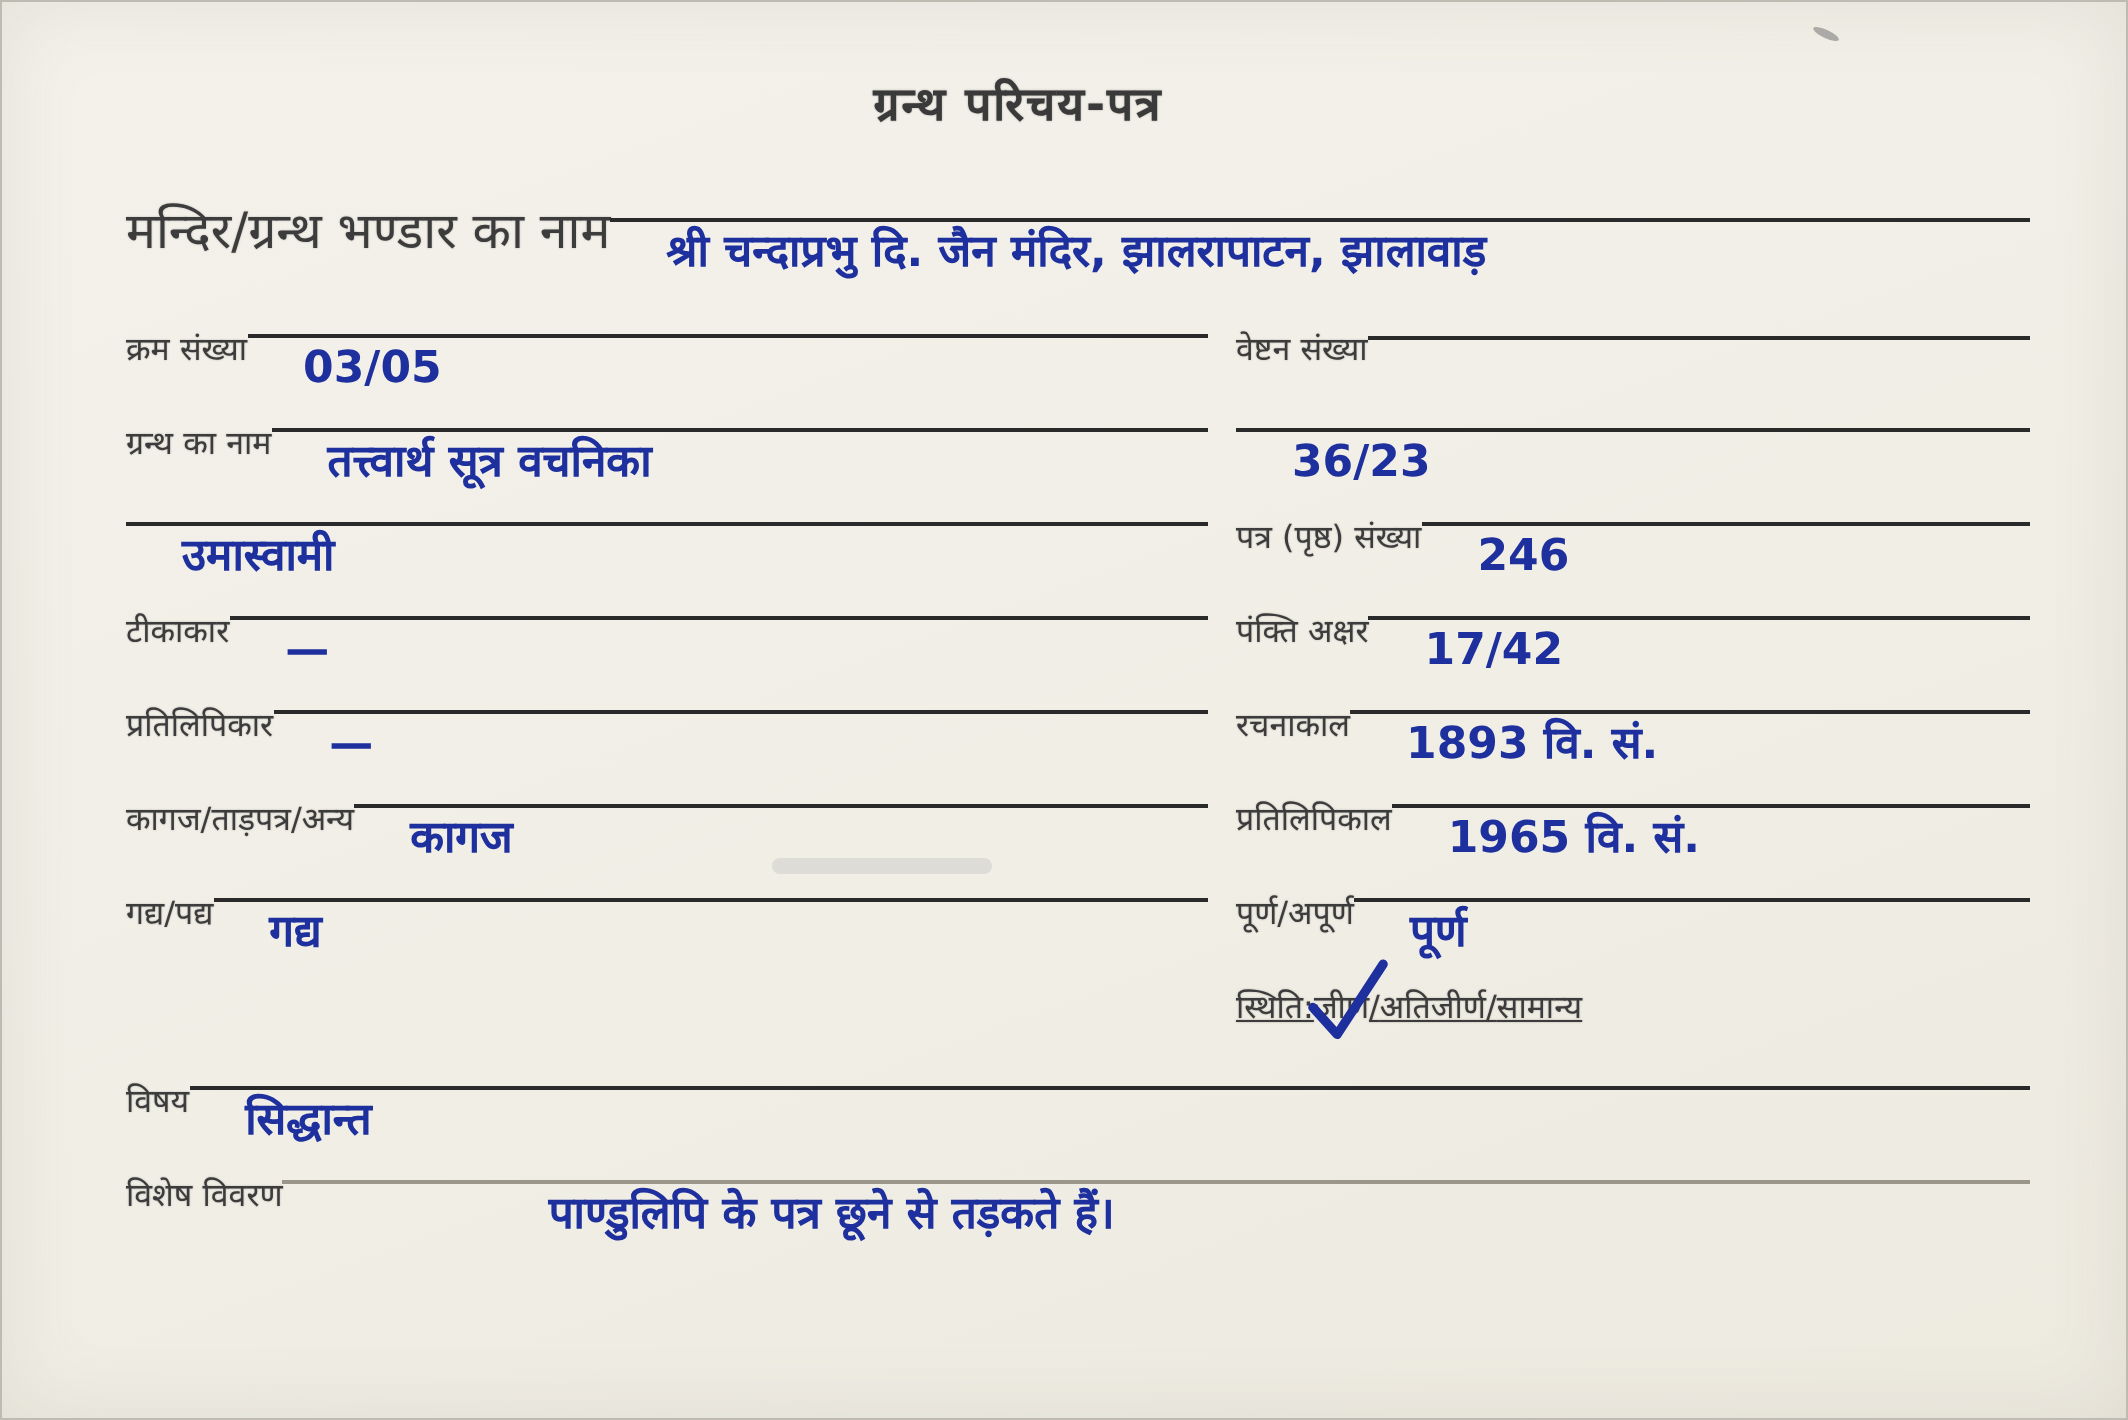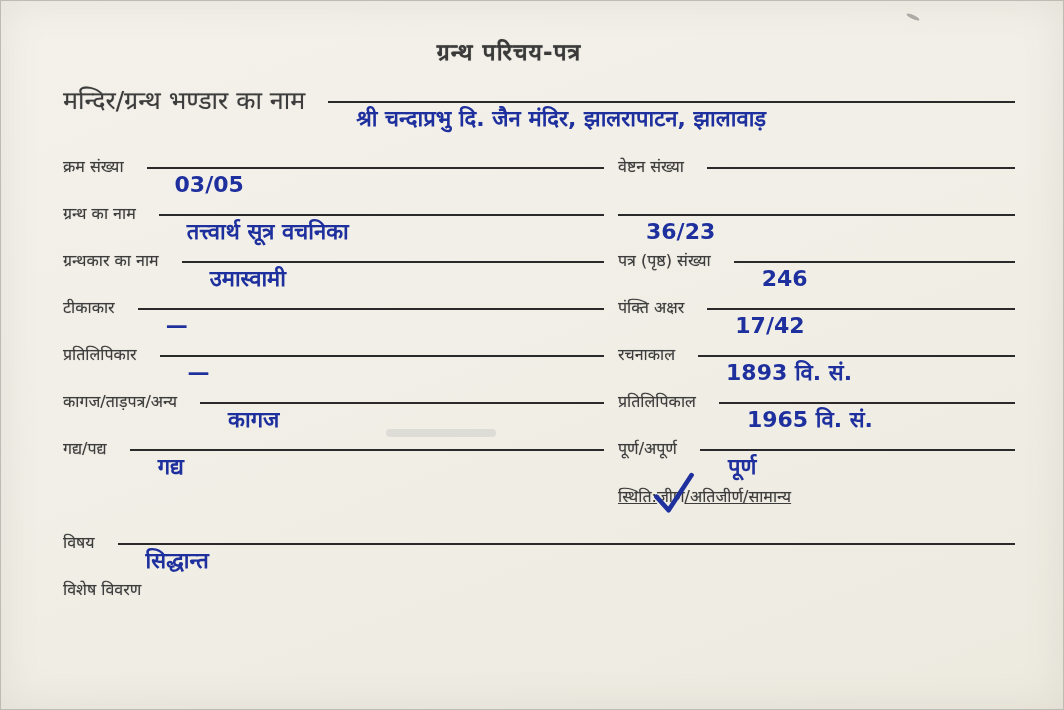--- a/index.html
+++ b/index.html
@@ -20,21 +20,21 @@
   }
   .title {
     text-align: center;
     font-size: 23px;
     font-weight: bold;
     color: #3a3a3a;
     letter-spacing: 1px;
     margin: 10px 60px 18px 0;
     text-shadow: 0 0 1px rgba(50,50,50,0.4);
   }
-  .row { display: flex; align-items: flex-start; gap: 23px; }
+  .row { display: flex; align-items: center; }
   .label {
     font-size: 16px;
     color: #3c3c3c;
     white-space: nowrap;
     line-height: 32px;
     text-shadow: 0 0 1px rgba(60,60,60,0.35);
   }
   .fill {
     flex: 1;
     margin-top: 16px;
@@ -100,21 +100,20 @@
           <span class="value">03/05</span>
         </span>
       </div>
       <div class="row">
         <span class="label">ग्रन्थ का नाम</span>
         <span class="fill">
           <span class="value">तत्त्वार्थ सूत्र वचनिका</span>
         </span>
       </div>
       <div class="row">
-        <span class="label">ग्रन्थकार का नाम</span>
         <span class="fill">
           <span class="value">उमास्वामी</span>
         </span>
       </div>
       <div class="row">
         <span class="label">टीकाकार</span>
         <span class="fill">
           <span class="value dash-val">—</span>
         </span>
       </div>
@@ -193,19 +192,22 @@
 
   <div class="bottom">
     <div class="row">
       <span class="label">विषय</span>
       <span class="fill">
         <span class="value">सिद्धान्त</span>
       </span>
     </div>
     <div class="row">
       <span class="label">विशेष विवरण</span>
+      <span class="fill light">
+        <span class="value special-value">पाण्डुलिपि के पत्र छूने से तड़कते हैं।</span>
+      </span>
     </div>
   </div>
 
   <div class="smudge"></div>
   <div class="speck" style="left:905px; top:14px; width:14px; height:4px; transform:rotate(25deg);"></div>
 
 </div>
 
 </body></html>

